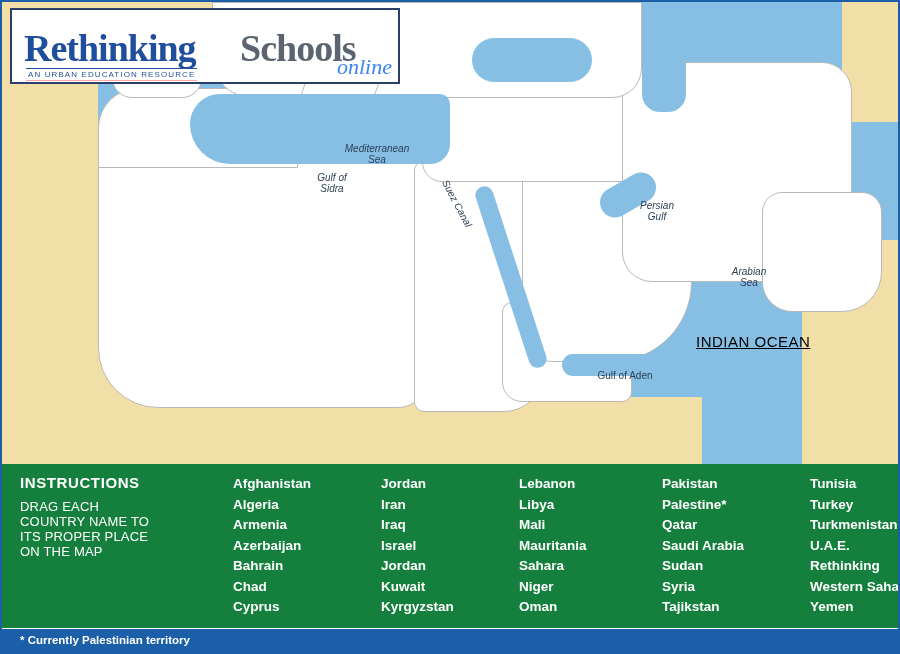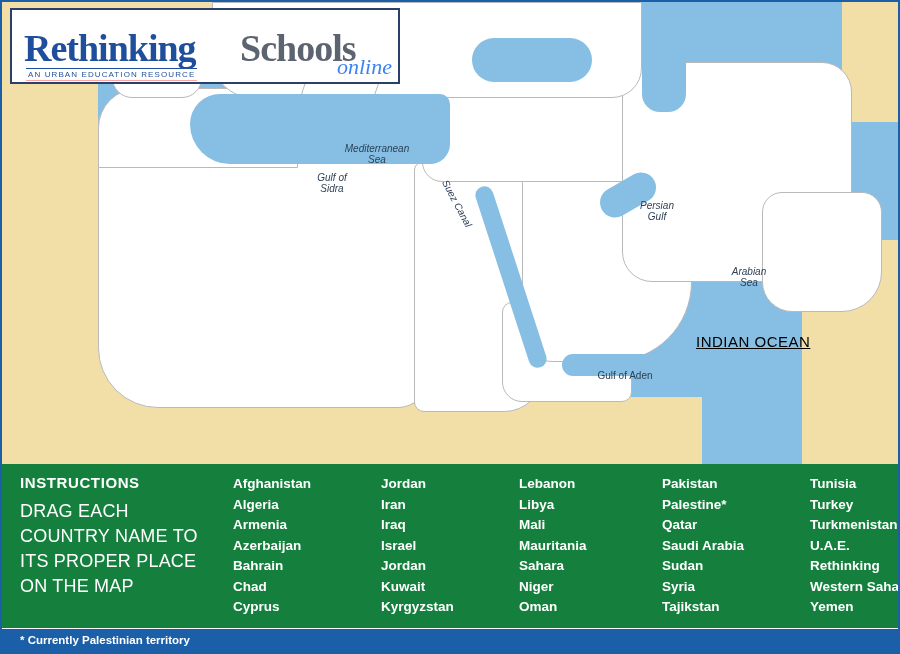--- a/index.html
+++ b/index.html
@@ -109,22 +109,22 @@
   }
   #panel-flex { display: flex; align-items: flex-start; }
   #instructions { width: 195px; flex: 0 0 195px; }
   #instructions h2 {
     font-size: 15px;
     font-weight: bold;
     letter-spacing: .6px;
     margin-bottom: 8px;
   }
   #instructions p {
-    font-size: 18px;
-    line-height: 25px;
+    font-size: 13px;
+    line-height: 15px;
     letter-spacing: .2px;
     white-space: pre-line;
   }
   .name-col {
     flex: 0 0 auto;
     padding-right: 16px;
     margin-left: 18px;
   }
   .name-col .country {
     font-size: 13.5px;

